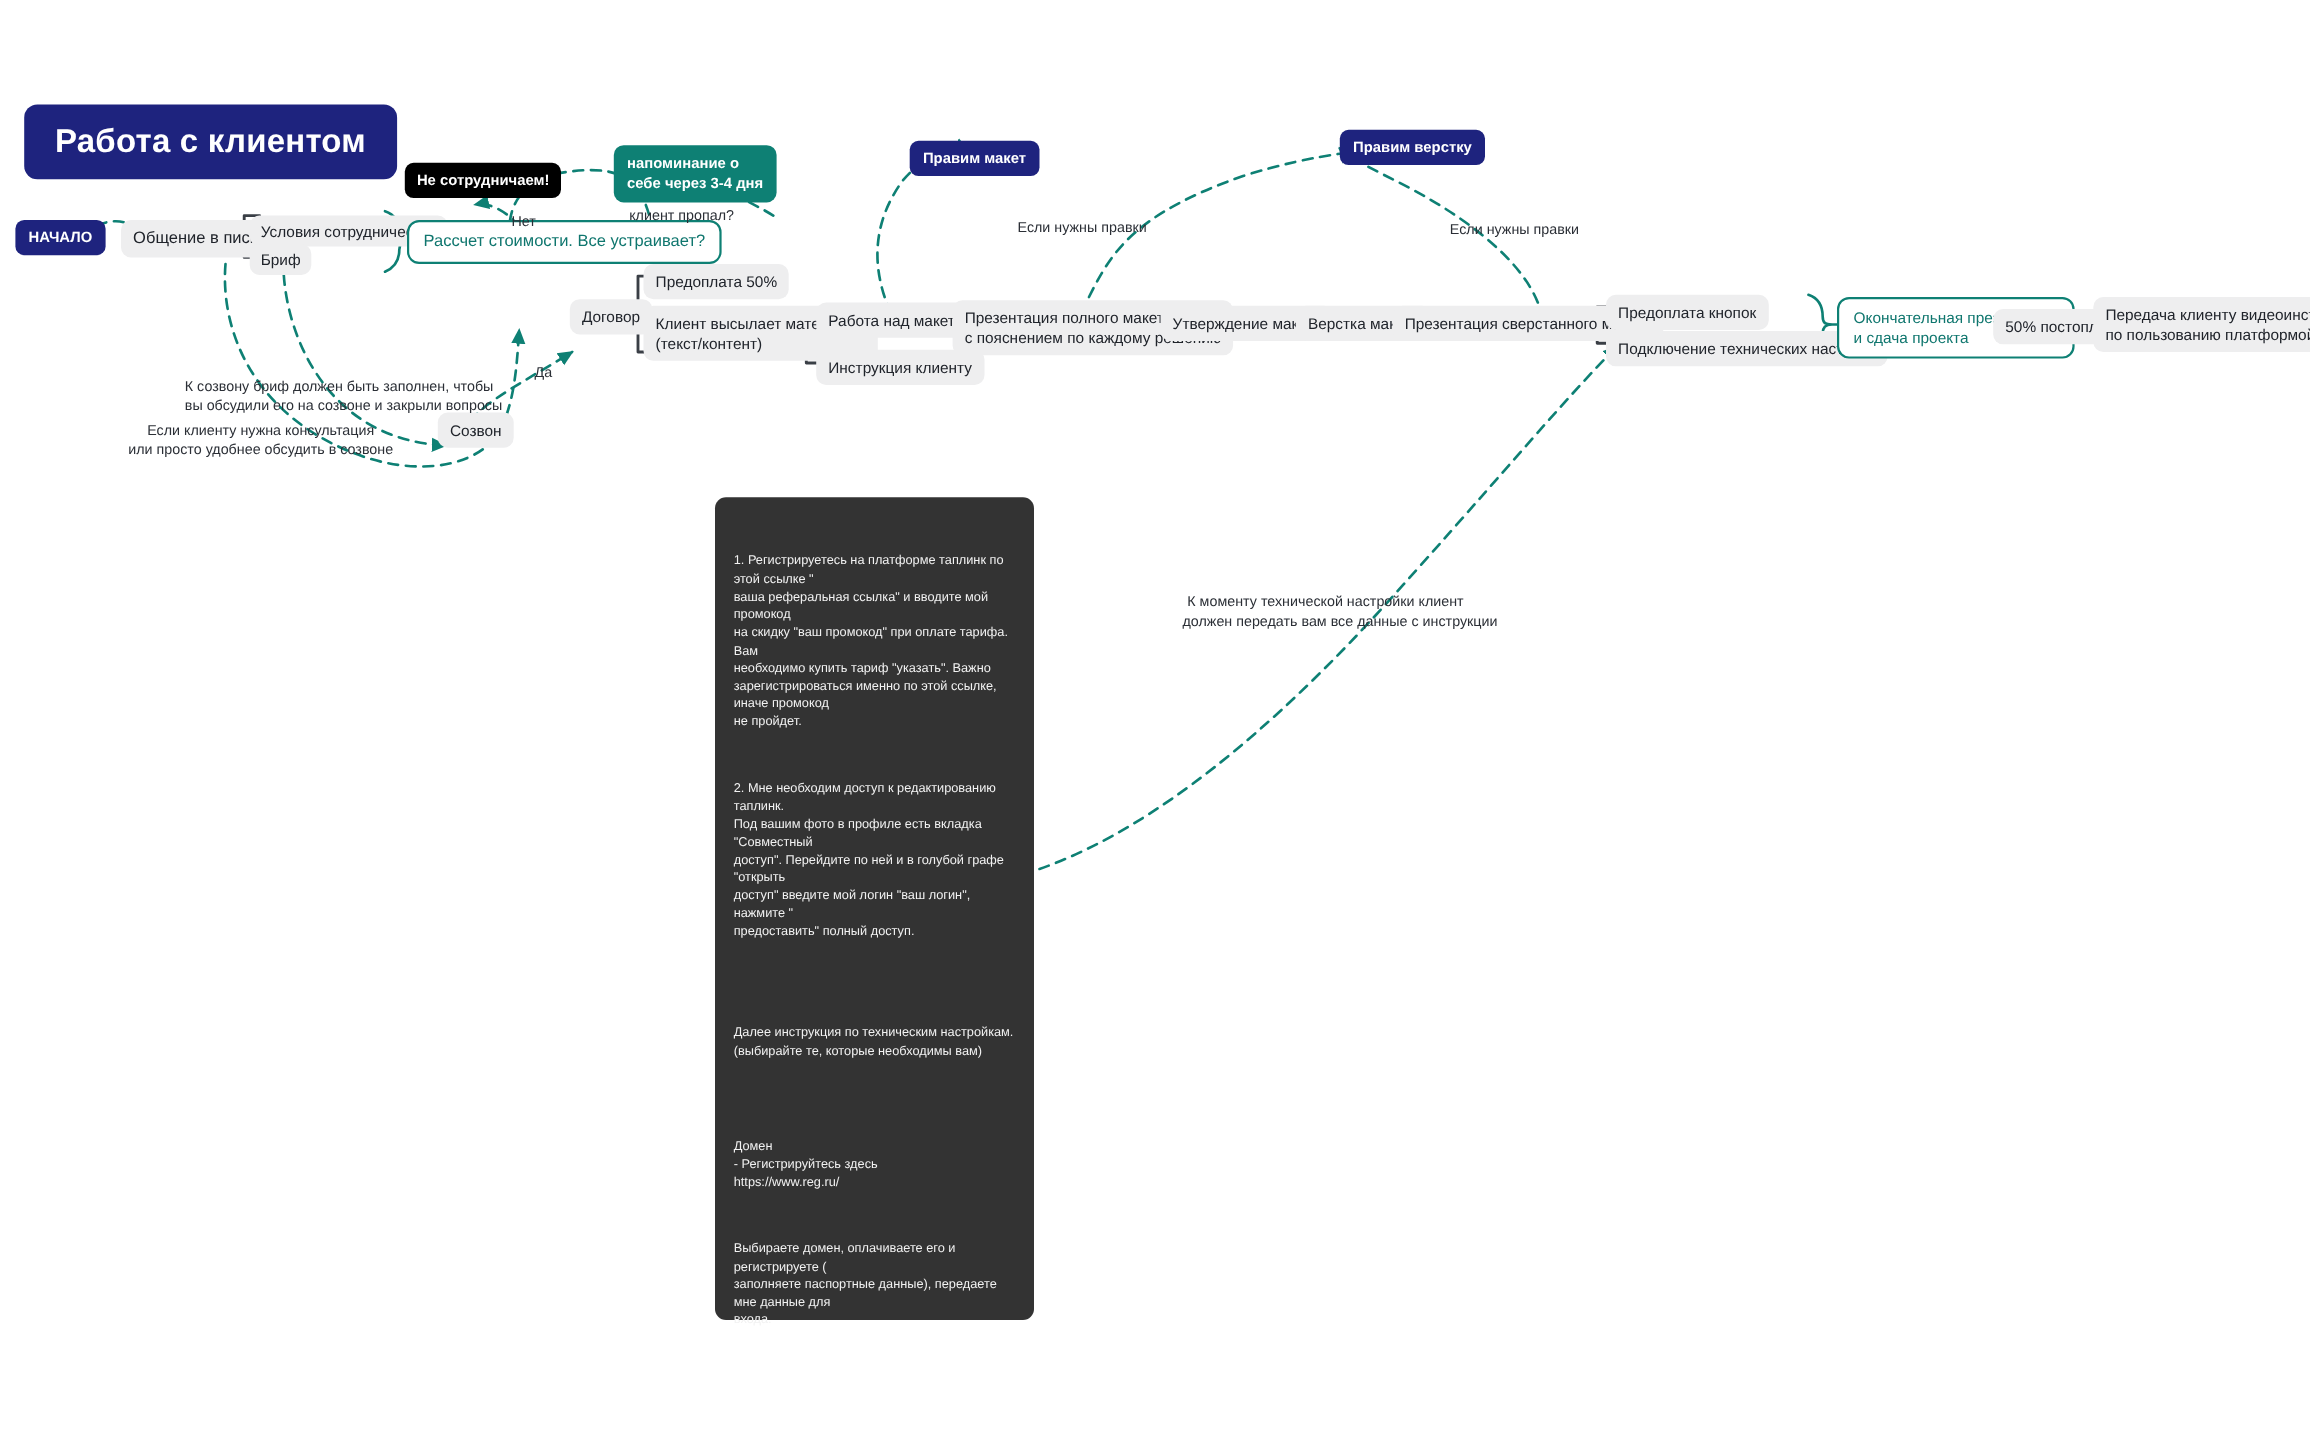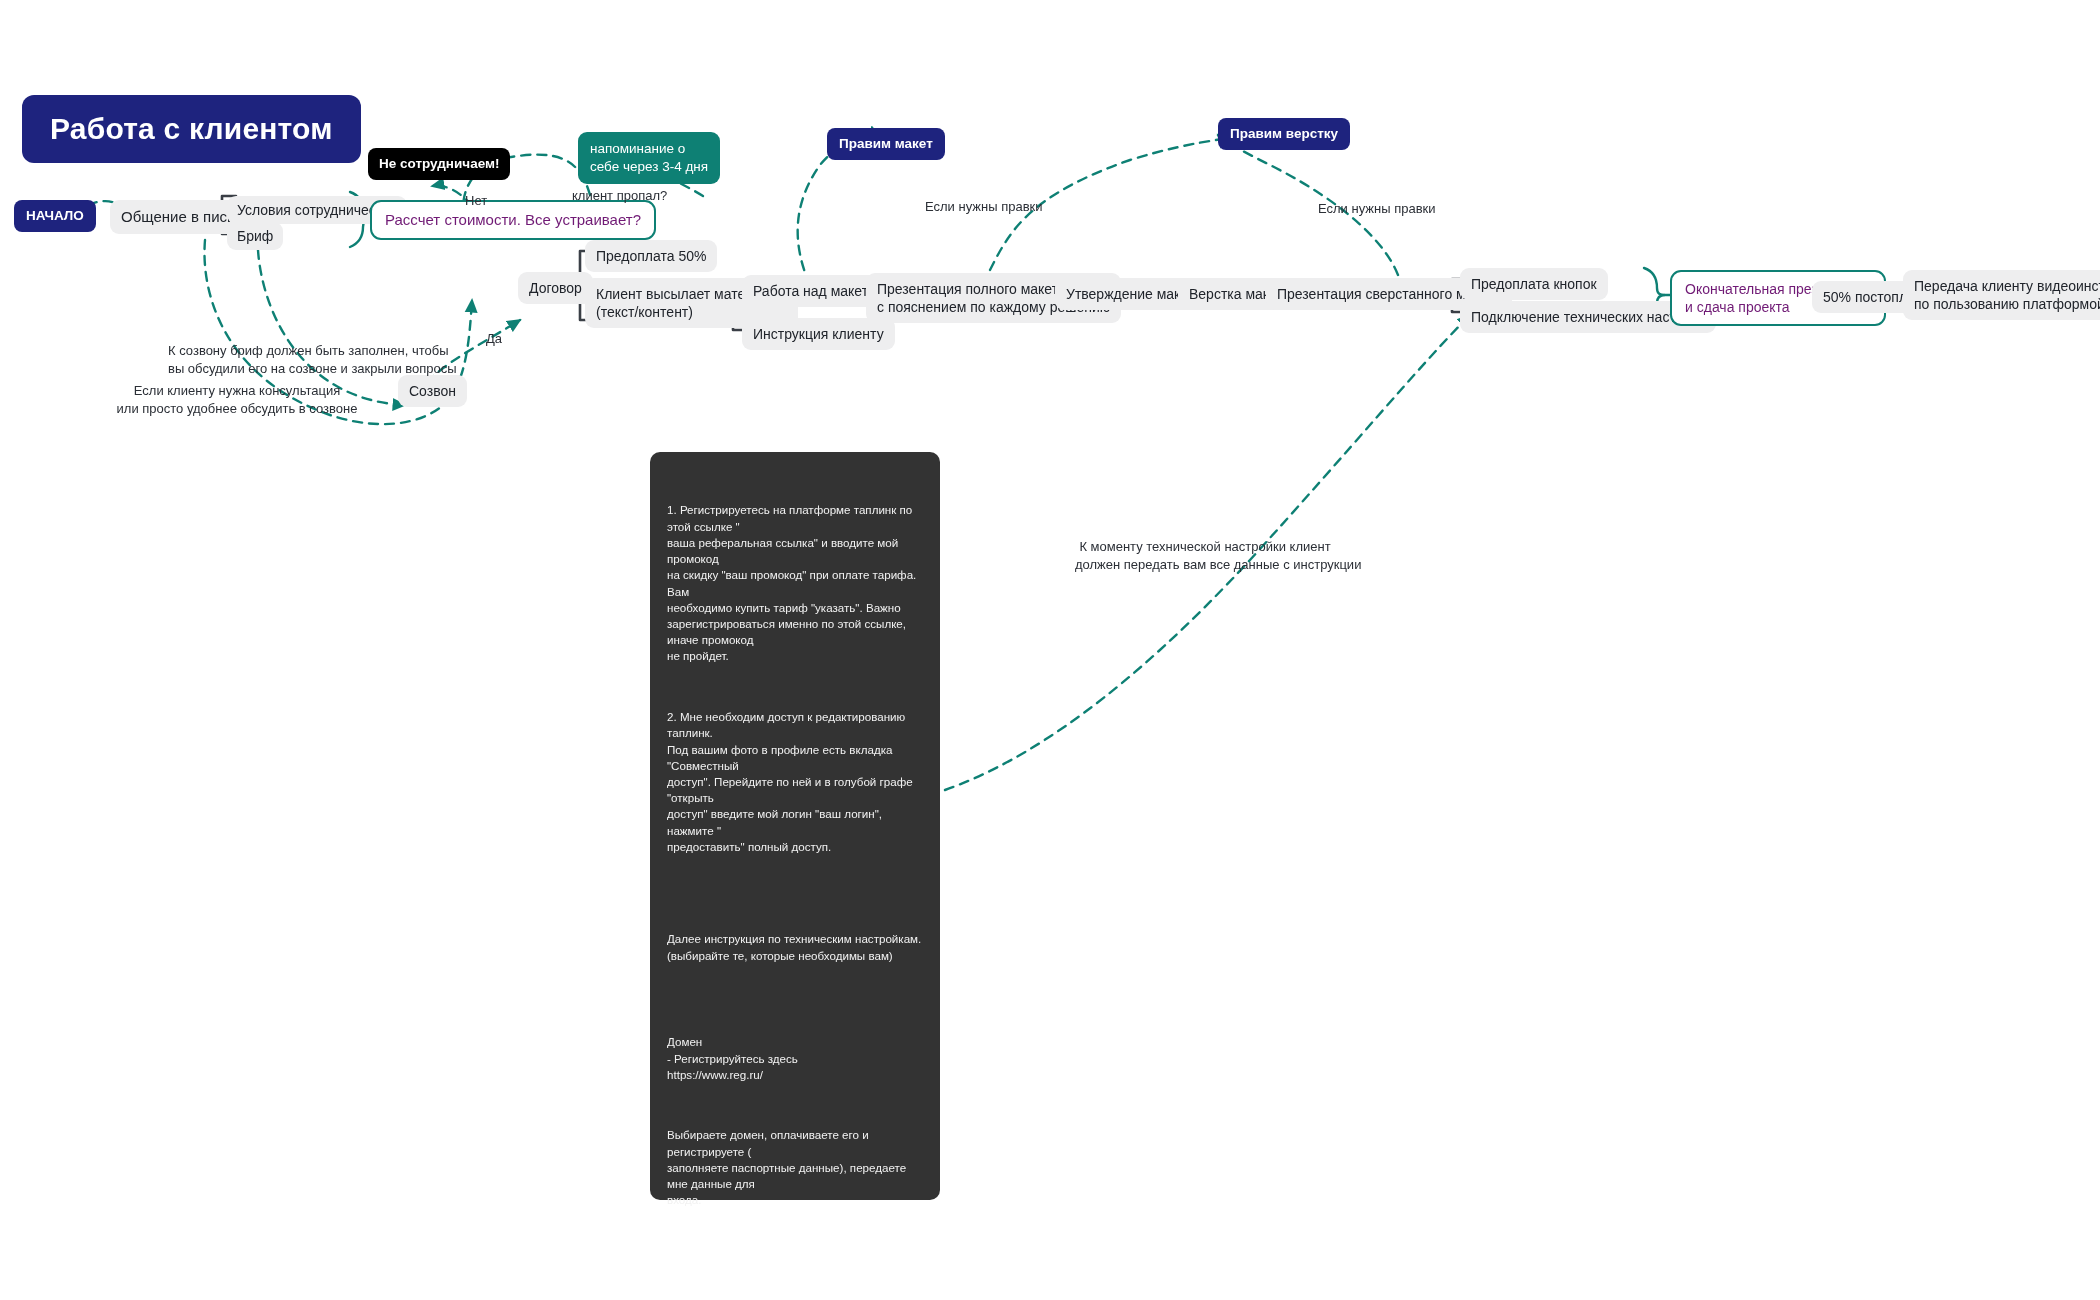--- a/index.html
+++ b/index.html
@@ -4,24 +4,24 @@
 <style>
   html,body{margin:0;padding:0;background:#ffffff;}
   body{width:2100px;height:1300px;position:relative;overflow:hidden;
        font-family:"Liberation Sans","DejaVu Sans",sans-serif;color:#20242b;}
   #canvas{position:absolute;left:0;top:0;width:1844px;height:1300px;}
   svg.wires{position:absolute;left:0;top:0;width:2100px;height:1300px;pointer-events:none;}
 
   .node{position:absolute;box-sizing:border-box;display:flex;align-items:center;
         border-radius:9px;white-space:pre;line-height:1.30;}
   .grey{background:#eeeeef;color:#20242b;padding:7px 11px;font-size:15px;}
-  .outline{background:#ffffff;border:2px solid #0e8074;color:#701a75;padding:8px 13px;font-size:15px;border-radius:11px;}
+  .outline{background:#ffffff;border:2px solid #0e8074;color:#0f766e;padding:8px 13px;font-size:15px;border-radius:11px;}
   .navy-sm{background:#1e237e;color:#ffffff;font-weight:bold;padding:7px 12px;font-size:13.5px;border-radius:8px;}
   .red{background:#000000;color:#ffffff;font-weight:bold;padding:7px 11px;font-size:13.5px;border-radius:8px;}
-  .teal{background:#0e8074;color:#ffffff;font-weight:normal;padding:8px 12px;font-size:13.5px;border-radius:9px;line-height:1.32;margin-left:20px;}
+  .teal{background:#0e8074;color:#ffffff;font-weight:bold;padding:8px 12px;font-size:13.5px;border-radius:9px;line-height:1.32;}
 
   .title{position:absolute;left:22px;top:95px;background:#1e237e;color:#fff;
          font-size:30px;font-weight:bold;padding:17px 28px;border-radius:12px;letter-spacing:.2px;}
 
   .lbl{position:absolute;font-size:13px;color:#2b2f36;white-space:pre;line-height:1.42;text-align:center;}
 
   .darkcard{position:absolute;background:#333333;color:#f2f2f2;border-radius:10px;
             padding:18px 17px 16px 17px;box-sizing:border-box;font-size:11.6px;line-height:1.40;
             white-space:pre-wrap;}
   .darkcard p{margin:0 0 12px 0;}

